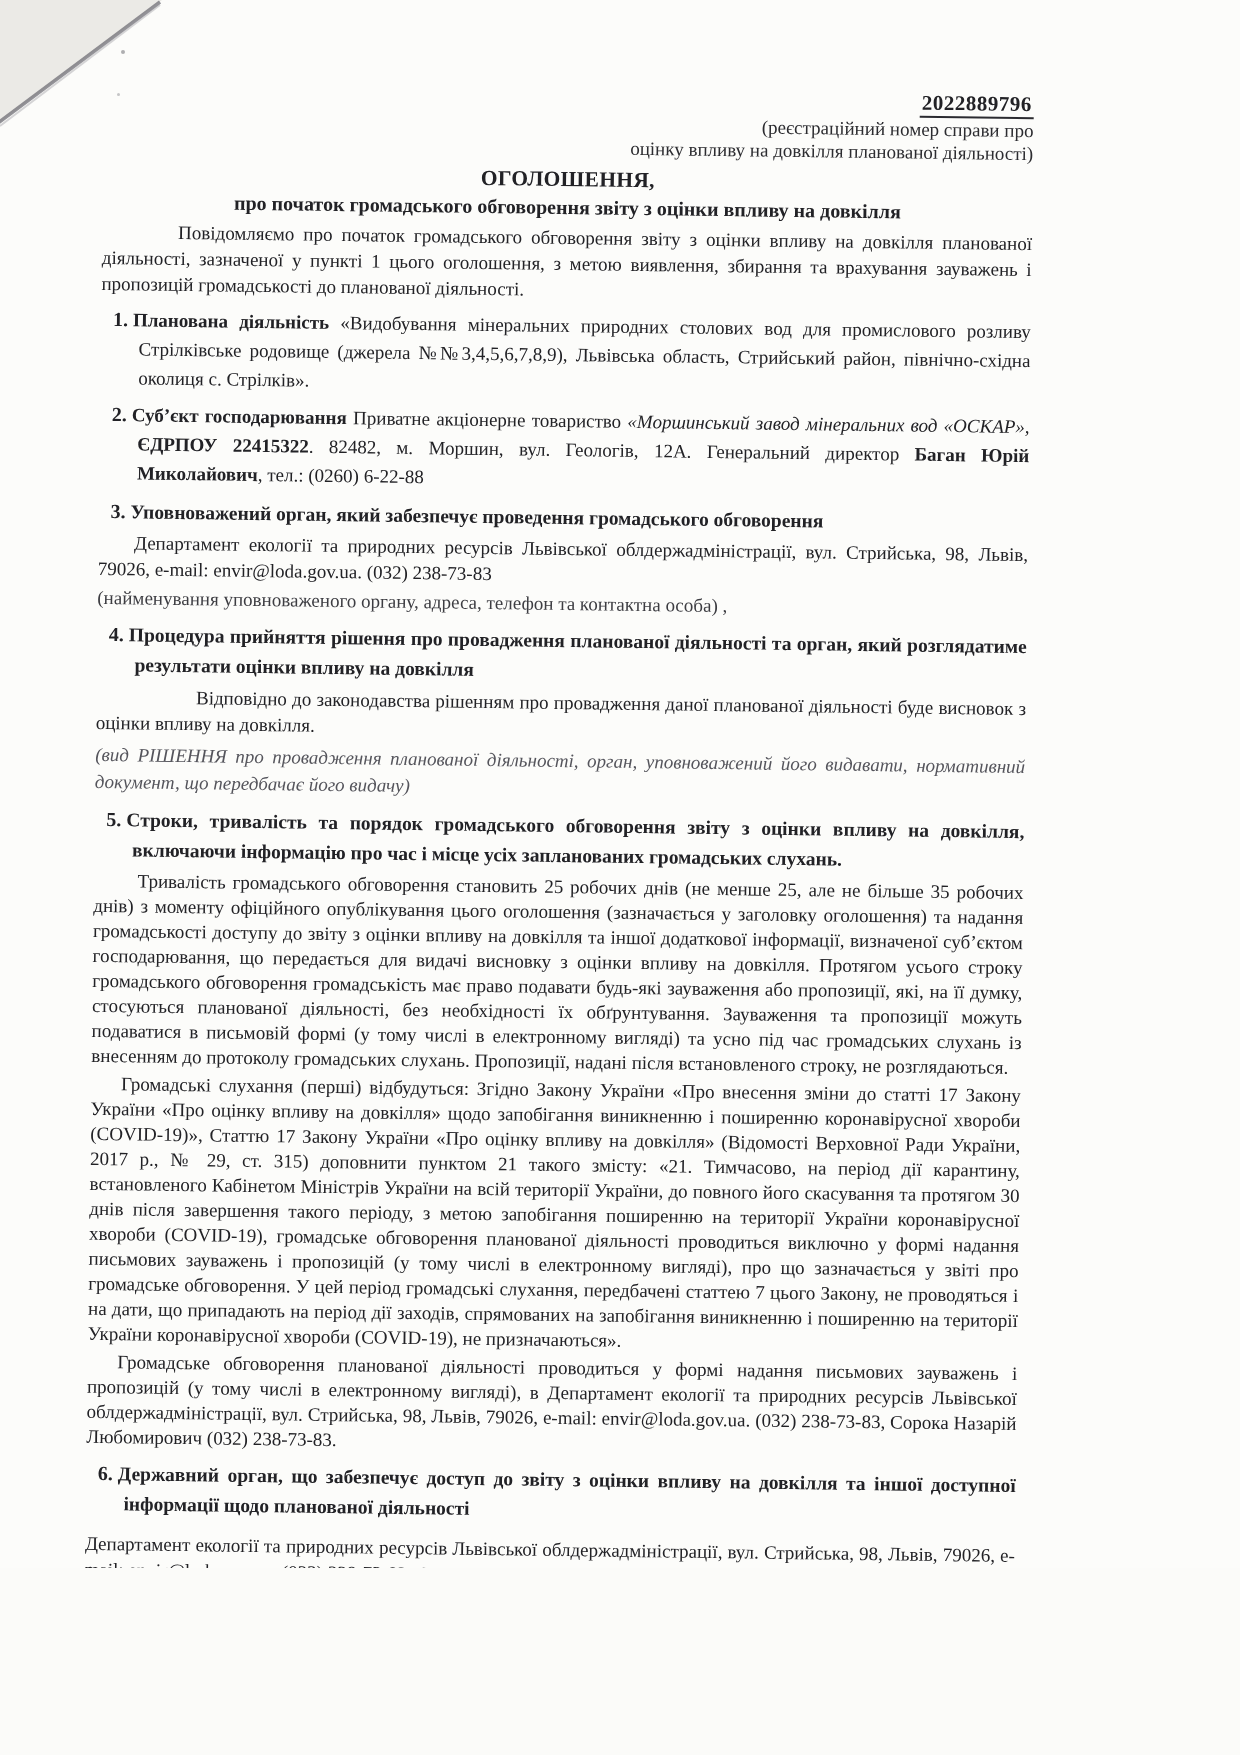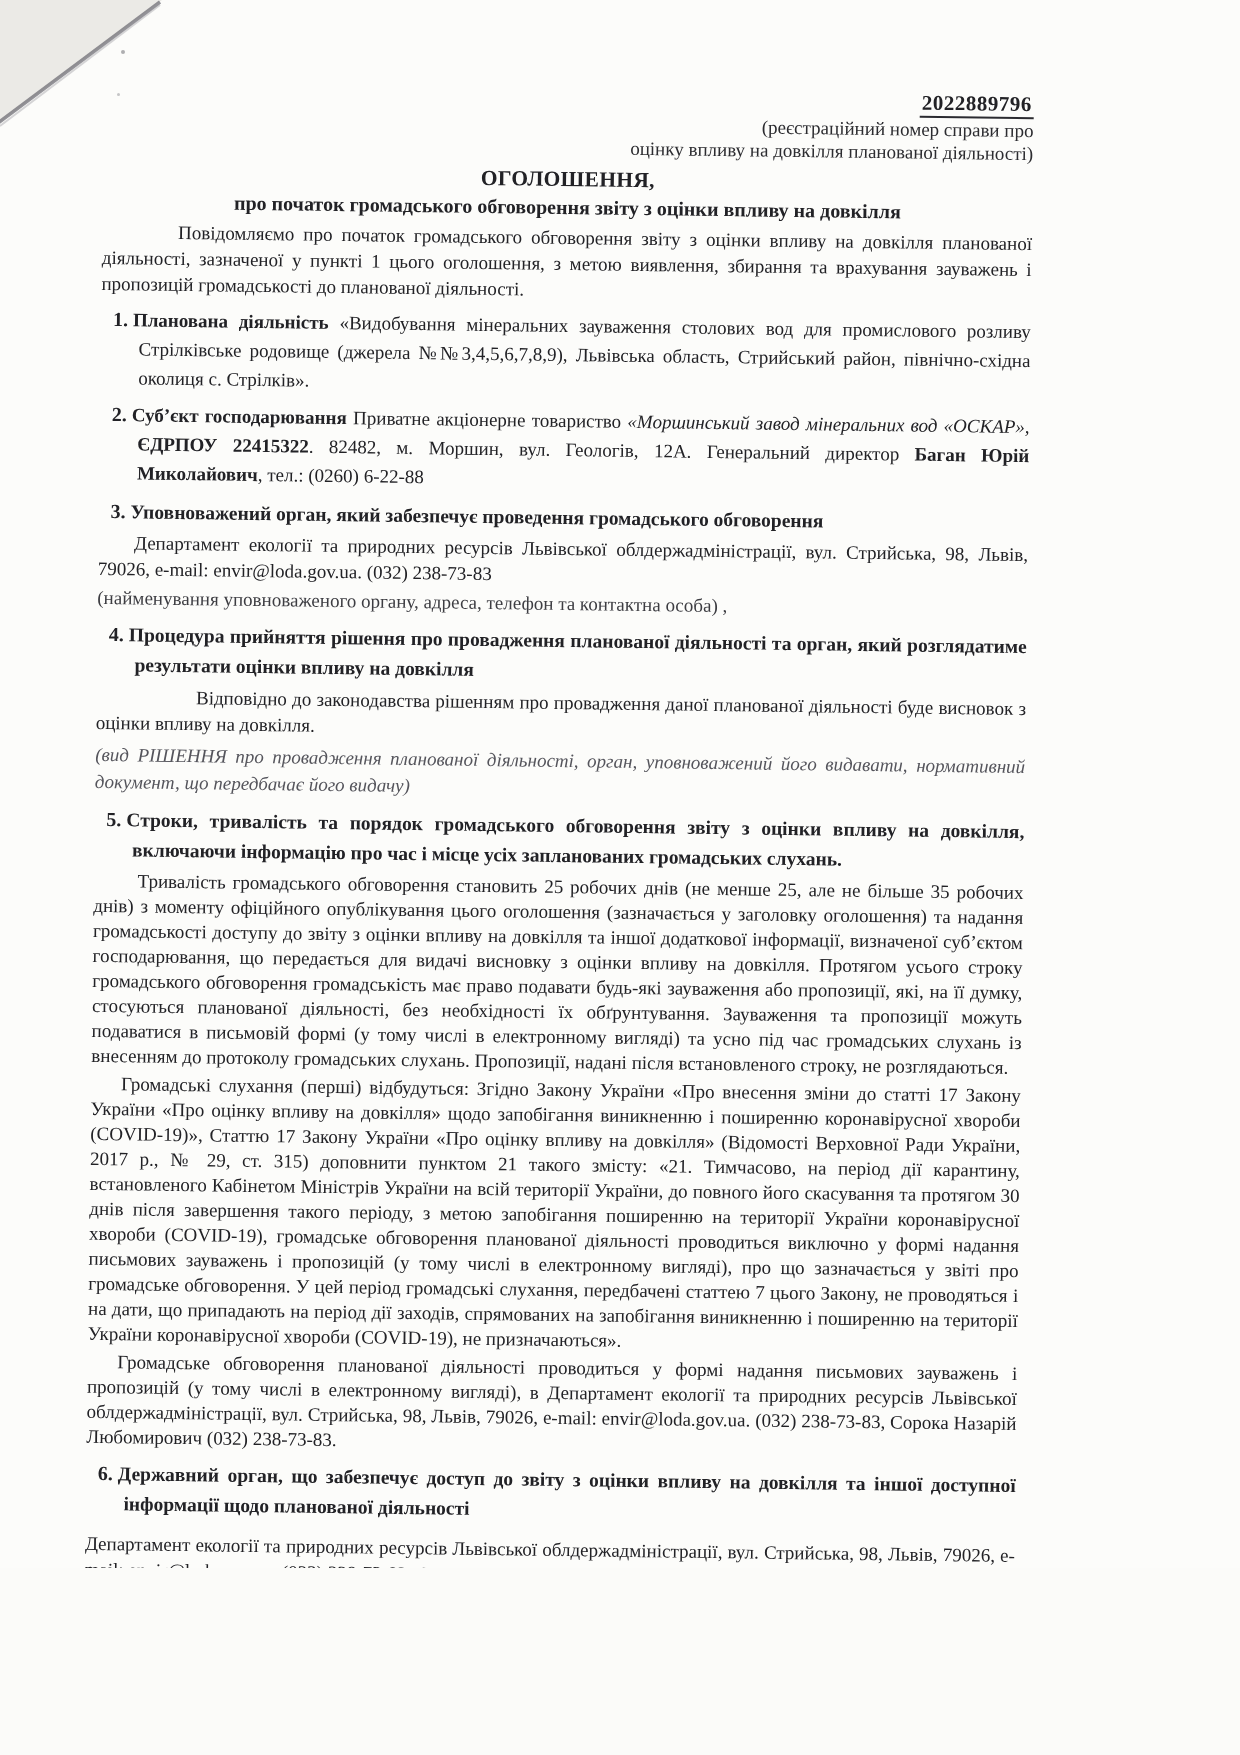--- a/index.html
+++ b/index.html
@@ -72,21 +72,21 @@
 
     <div class="caption">(реєстраційний номер справи про</div>
     <div class="caption">оцінку впливу на довкілля планованої діяльності)</div>
 
     <div class="doc-title">ОГОЛОШЕННЯ,</div>
     <div class="doc-subtitle">про початок громадського обговорення звіту з оцінки впливу на довкілля</div>
 
     <p class="intro">Повідомляємо про початок громадського обговорення звіту з оцінки впливу на довкілля планованої діяльності, зазначеної у пункті 1 цього оголошення, з метою виявлення, збирання та врахування зауважень і пропозицій громадськості до планованої діяльності.</p>
 
     <section>
-      <p class="item s1"><span class="num">1.</span><span class="b">Планована діяльність</span><span> «Видобування мінеральних зауваження столових вод для промислового розливу Стрілківське родовище (джерела №№3,4,5,6,7,8,9), Львівська область, Стрийський район, північно-східна околиця с. Стрілків».</span></p>
+      <p class="item s1"><span class="num">1.</span><span class="b">Планована діяльність</span><span> «Видобування мінеральних природних столових вод для промислового розливу Стрілківське родовище (джерела №№3,4,5,6,7,8,9), Львівська область, Стрийський район, північно-східна околиця с. Стрілків».</span></p>
     </section>
 
     <section>
       <p class="item s2"><span class="num">2.</span><span class="b">Суб’єкт господарювання</span><span> Приватне акціонерне товариство </span><span class="i">«Моршинський завод мінеральних вод «ОСКАР»,</span><span class="b"> ЄДРПОУ 22415322</span><span>. 82482, м. Моршин, вул. Геологів, 12А. Генеральний директор </span><span class="b">Баган Юрій</span> <span class="b">Миколайович</span><span>, тел.: (0260) 6-22-88</span></p>
     </section>
 
     <section>
       <p class="item item-head sec-head"><span class="num">3.</span><span>Уповноважений орган, який забезпечує проведення громадського обговорення</span></p>
       <p class="body-ind">Департамент екології та природних ресурсів Львівської облдержадміністрації, вул. Стрийська, 98, Львів, 79026, e-mail: envir@loda.gov.ua. (032) 238-73-83</p>
       <p class="note">(найменування уповноваженого органу, адреса, телефон та контактна особа) ,</p>

